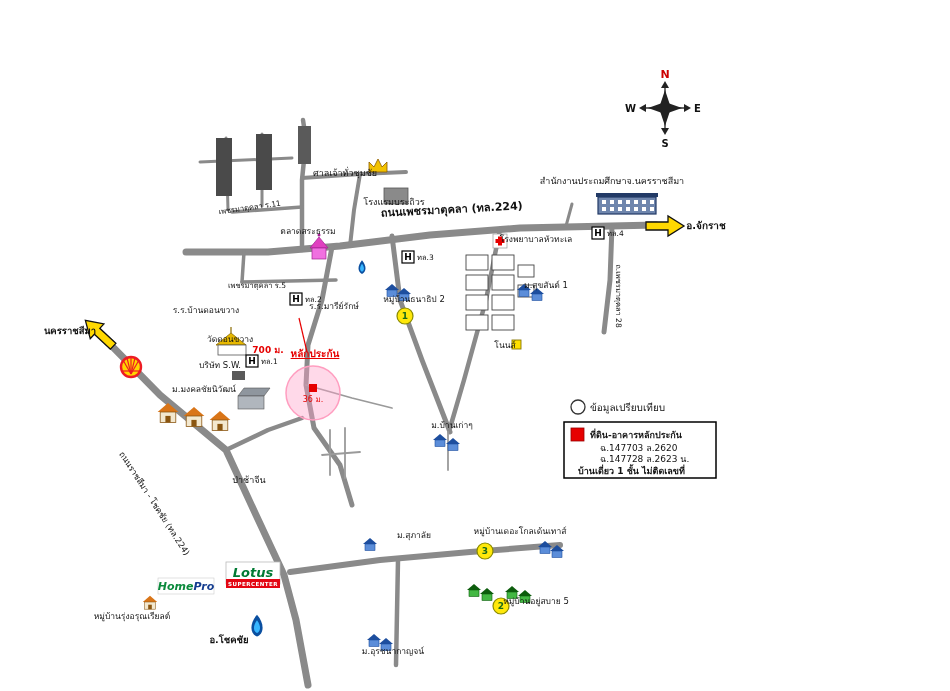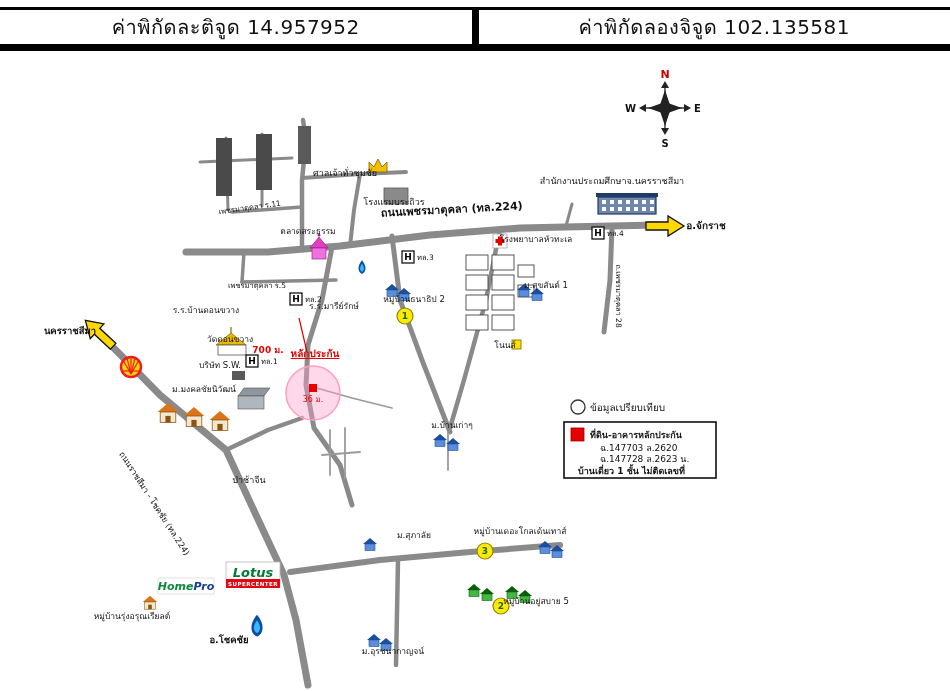--- a/index.html
+++ b/index.html
@@ -13,29 +13,20 @@
   .hdr-bot{height:7px;background:#000;}
   #mapsvg{position:absolute;left:0;top:0;width:950px;height:691px;}
   #mapsvg text{font-family:"DejaVu Sans",sans-serif;}
   .serif{font-family:"DejaVu Serif",serif;}
 </style>
 </head>
 <body>
 
 <div class="page">
 
-  <header class="hdr">
-    <div class="hdr-top"></div>
-    <div class="hdr-row">
-      <div class="hdr-cell">ค่าพิกัดละติจูด  14.957952</div>
-      <div class="hdr-div"></div>
-      <div class="hdr-cell">ค่าพิกัดลองจิจูด  102.135581</div>
-    </div>
-    <div class="hdr-bot"></div>
-  </header>
 
   <svg id="mapsvg" viewBox="0 0 950 691">
     <defs>
       <g id="hb">
           <polygon points="-7,0 0,-6 7,0" fill="#1d4e9e"></polygon>
           <rect x="-5" y="0" width="10" height="6.5" fill="#5b8dd9" stroke="#1d4e9e" stroke-width="0.6"></rect>
         </g>
       <g id="hg">
           <polygon points="-7,0 0,-6 7,0" fill="#0d5d0d"></polygon>
           <rect x="-5" y="0" width="10" height="6.5" fill="#43b843" stroke="#0d5d0d" stroke-width="0.6"></rect>

